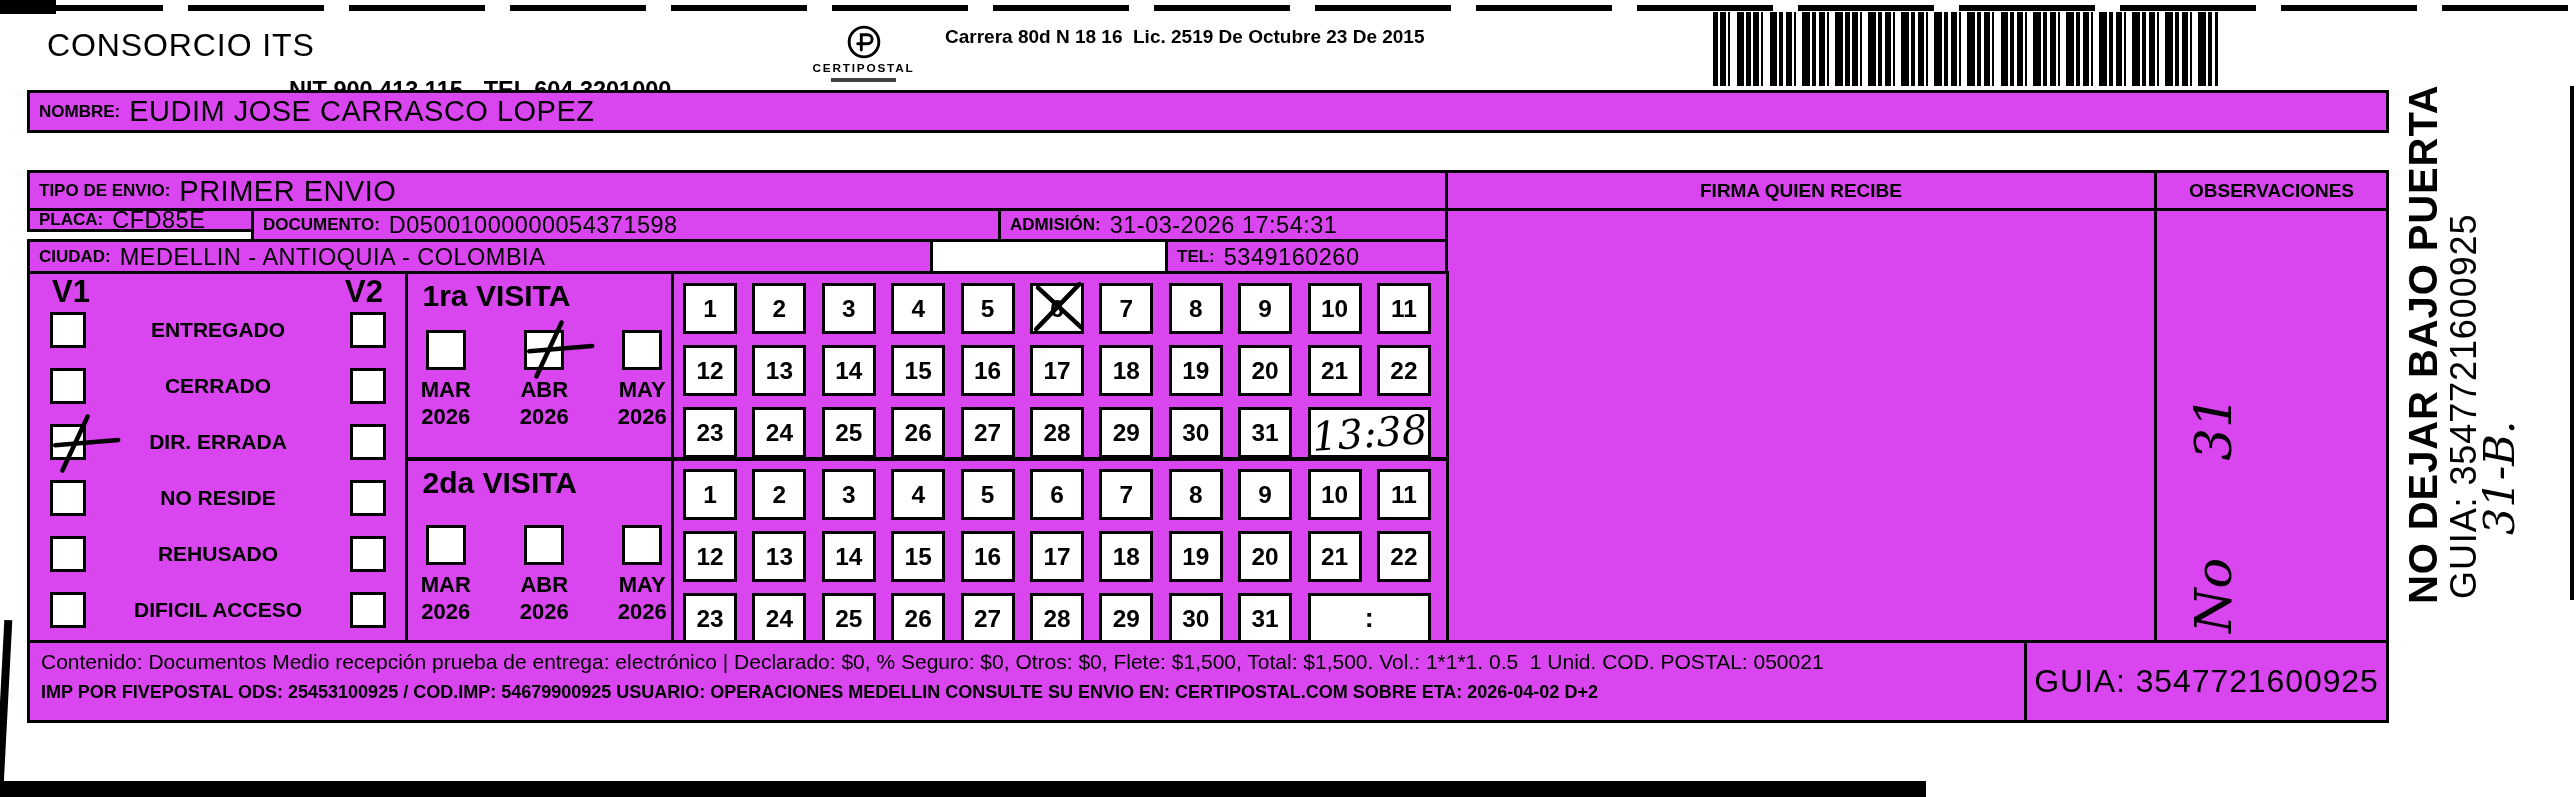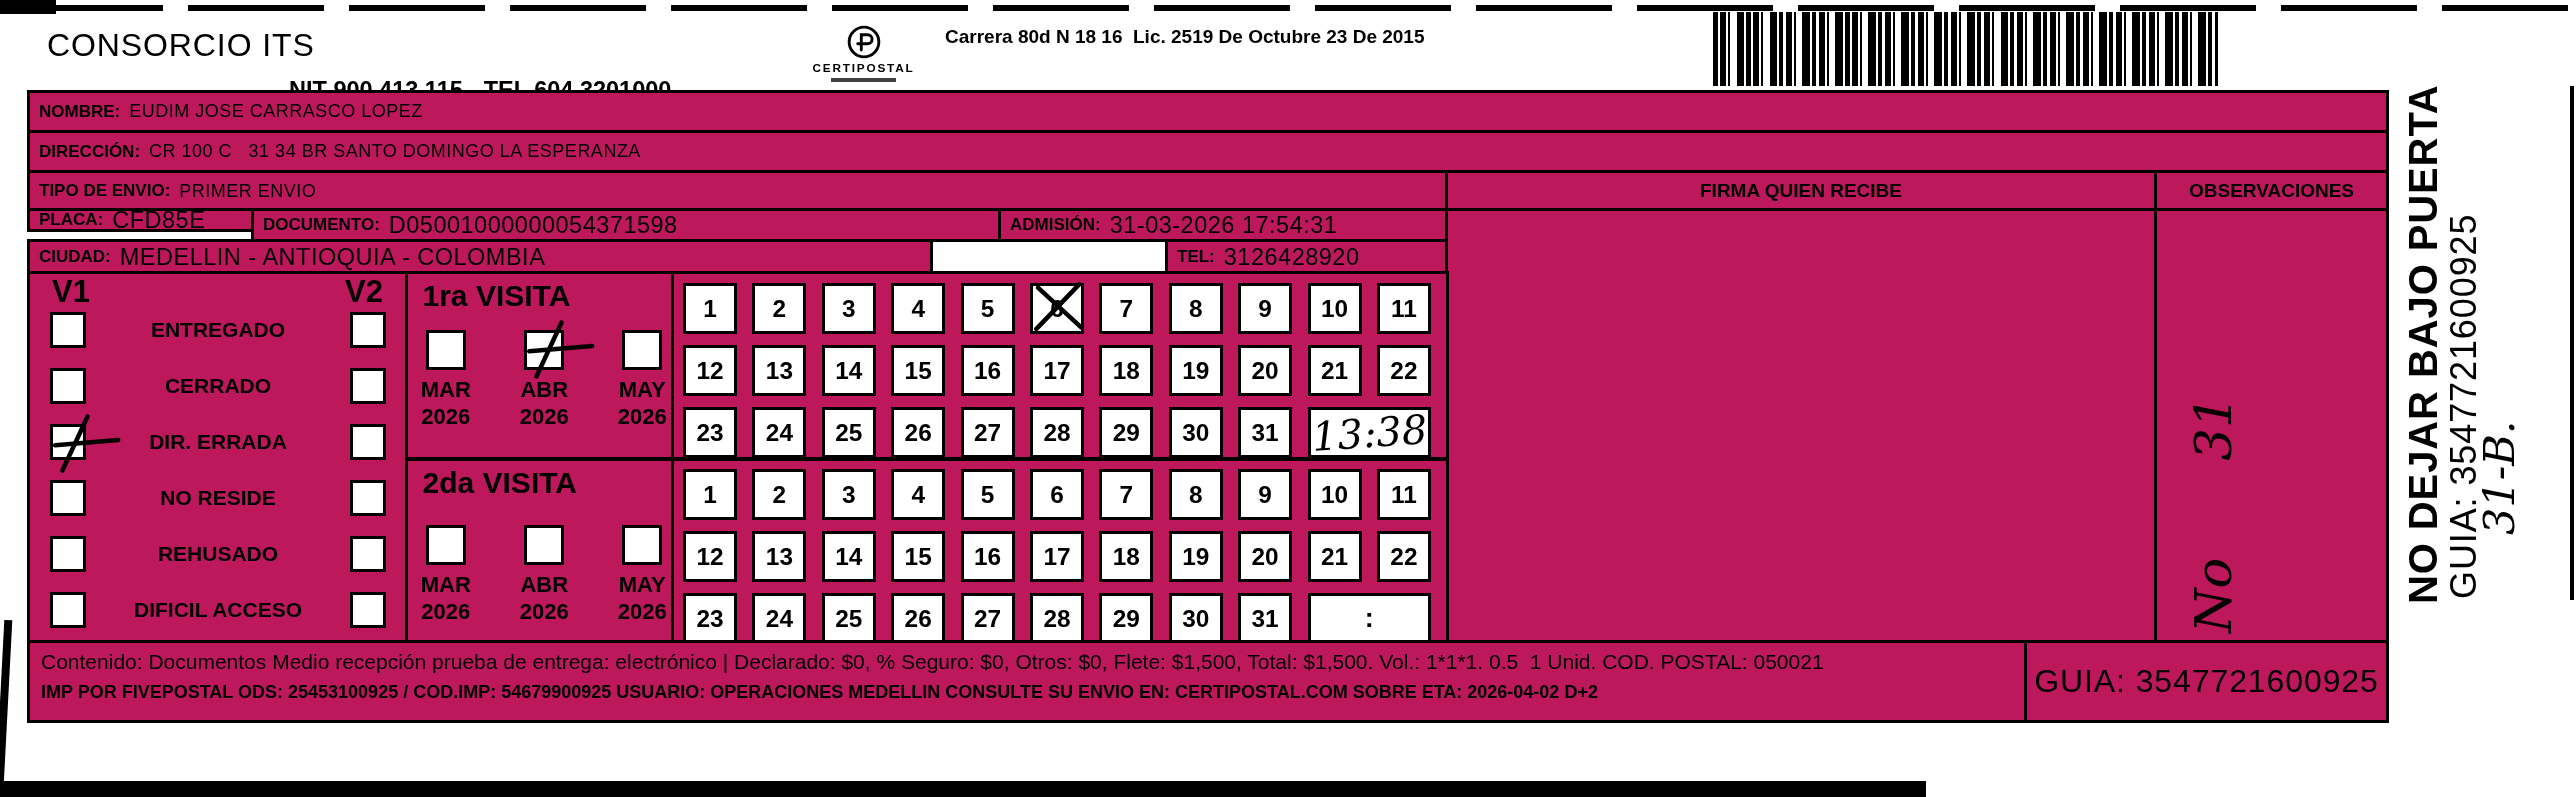--- a/index.html
+++ b/index.html
@@ -1,22 +1,22 @@
 <!DOCTYPE html>
 <html style="font-size:14.5px"><head>
 <meta charset="utf-8">
 <style>
   html,body{margin:0;padding:0;background:#fff;}
   .page{position:relative;width:2576px;height:797px;background:#fff;overflow:hidden;
         font-family:"Liberation Sans",sans-serif;color:#000;}
   .abs{position:absolute;box-sizing:border-box;}
-  .bx{position:absolute;box-sizing:border-box;border:3.6px solid #000;background:#be185d;}
+  .bx{position:absolute;box-sizing:border-box;border:3.6px solid #000;background:#d946ef;}
   .flexrow{display:flex;align-items:center;padding-left:9px;gap:9px;}
   .lbl{font-weight:bold;font-size:17px;white-space:pre;}
-  .val{font-size:18px;white-space:pre;letter-spacing:0.5px;}
+  .val{font-size:29px;white-space:pre;letter-spacing:0.5px;}
   .val-sm{font-size:23.5px;white-space:pre;letter-spacing:0.5px;}
   .hdr-center{display:flex;align-items:center;justify-content:center;font-weight:bold;font-size:19px;}
   
   .company{font-size:32px;letter-spacing:0.9px;}
   .nit{font-weight:bold;font-size:23.5px;line-height:30px;white-space:pre;}
   .certi1{font-weight:bold;font-size:24.4px;white-space:pre;}
   .certi2{font-weight:bold;font-size:19px;white-space:pre;margin-top:8.1px;}
   .logo{display:flex;flex-direction:column;align-items:center;width:127px;}
   .logo-name{font-weight:bold;font-size:11.8px;letter-spacing:1.8px;margin-top:1.8px;}
   .logo-tag{width:65px;height:3.6px;background:#000;opacity:.75;margin-top:2.7px;}
@@ -81,24 +81,20 @@
   </div>
   <div class="abs" style="left:945px;top:18px;">
     <div class="certi2">Carrera 80d N 18 16  Lic. 2519 De Octubre 23 De 2015</div>
   </div>
   <div class="abs barcode" style="left:1713px;top:11.8px;width:505px;height:74px;"></div>
 
   <div class="bx flexrow" style="left:27px;top:90px;width:2362px;height:43px;">
     <span class="lbl">NOMBRE:</span>
     <span class="val">EUDIM JOSE CARRASCO LOPEZ</span>
   </div>
-  <div class="bx flexrow" style="left:27px;top:130px;width:2362px;height:43px;">
-    <span class="lbl">DIRECCIÓN:</span>
-    <span class="val">CR 100 C   31 34 BR SANTO DOMINGO LA ESPERANZA</span>
-  </div>
   <div class="bx flexrow" style="left:27px;top:170px;width:1421px;height:42px;">
     <span class="lbl">TIPO DE ENVIO:</span>
     <span class="val">PRIMER ENVIO</span>
   </div>
   <div class="bx hdr-center" style="left:1445px;top:170px;width:712px;height:42px;">FIRMA QUIEN RECIBE</div>
   <div class="bx hdr-center" style="left:2154px;top:170px;width:235px;height:42px;">OBSERVACIONES</div>
 
   <div class="bx flexrow" style="left:27px;top:208px;width:228px;height:24px;">
     <span class="lbl">PLACA:</span>
     <span class="val-sm">CFD85E</span>
@@ -110,21 +106,21 @@
   <div class="bx flexrow" style="left:998px;top:208px;width:450px;height:34px;">
     <span class="lbl">ADMISIÓN:</span>
     <span class="val-sm">31-03-2026 17:54:31</span>
   </div>
   <div class="bx flexrow" style="left:27px;top:239px;width:906px;height:36px;">
     <span class="lbl">CIUDAD:</span>
     <span class="val-sm">MEDELLIN - ANTIOQUIA - COLOMBIA</span>
   </div>
   <div class="bx flexrow" style="left:1165px;top:239px;width:284px;height:36px;">
     <span class="lbl">TEL:</span>
-    <span class="val-sm">3126428920</span>
+    <span class="val-sm">5349160260</span>
   </div>
 
   <div class="bx" style="left:1445px;top:208px;width:712px;height:436px;"></div>
   <div class="bx" style="left:2154px;top:208px;width:235px;height:436px;"></div>
 
   <div class="bx" style="left:27px;top:271px;width:382px;height:373px;">
     <div class="vhead" style="left:22px;top:0px;">V1</div>
     <div class="vhead" style="left:315px;top:0px;">V2</div>
     <div class="status-rows">
         <div class="status-row">

